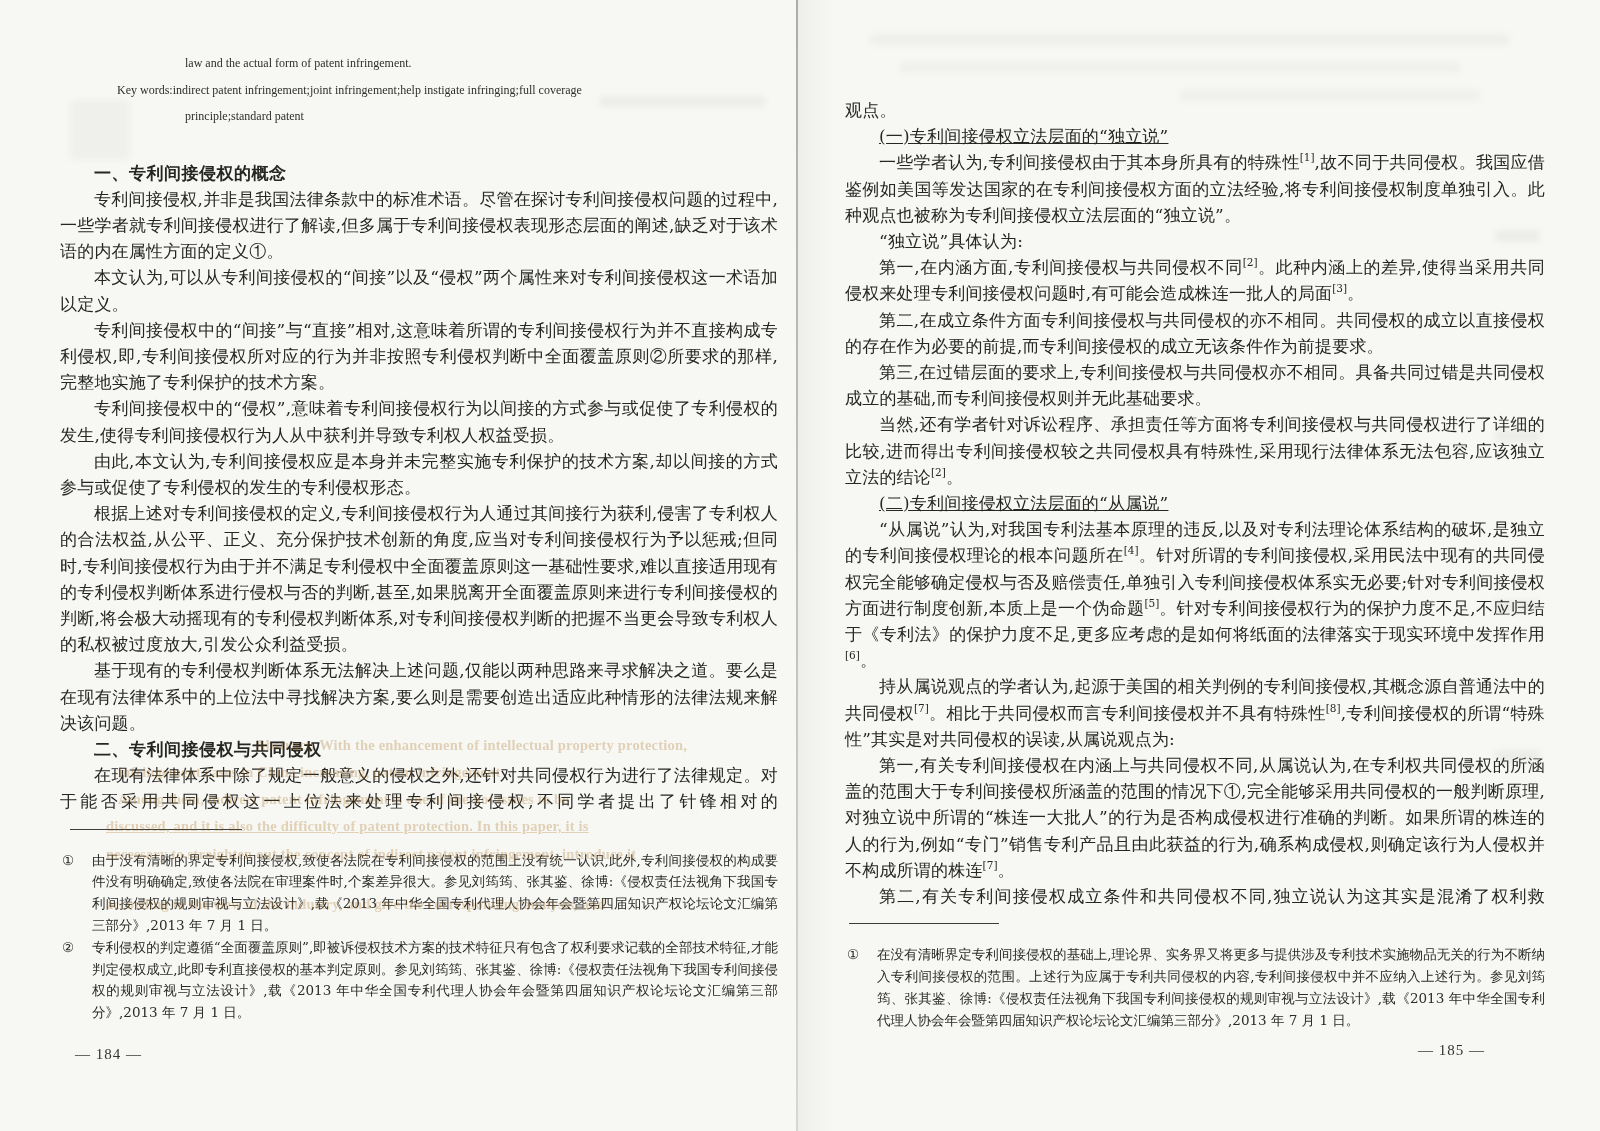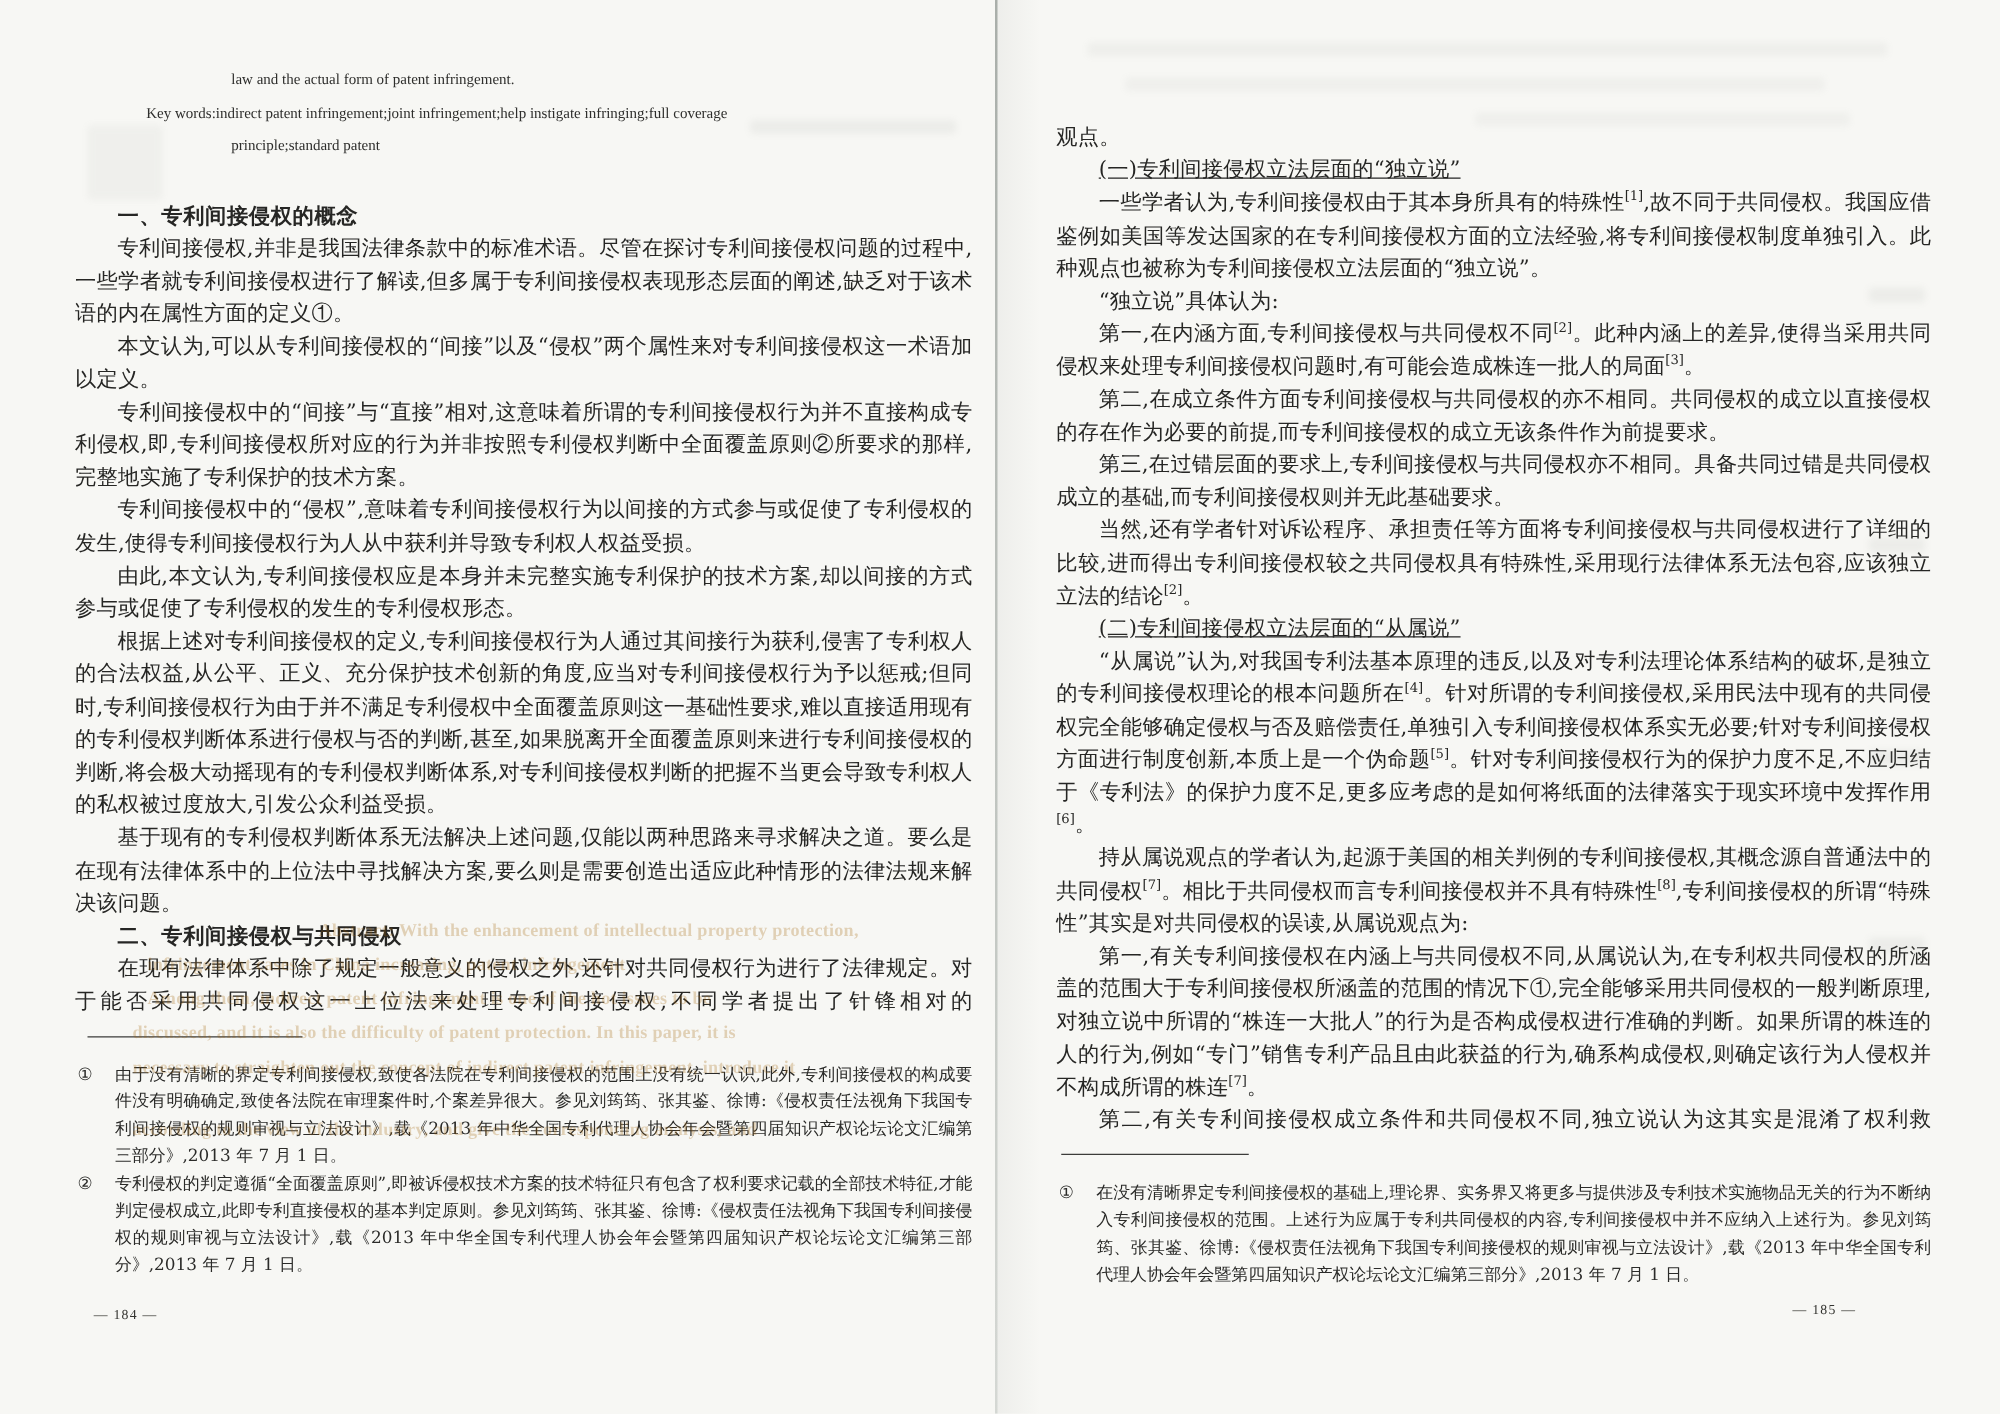--- a/index.html
+++ b/index.html
@@ -59,21 +59,21 @@
     width:172px;border:0;border-top:1.6px solid #3c3c3a;
     margin:14px 0 20px 10px;
   }
   .page-right .fn-rule{width:150px;margin-left:4px;}
   .fns{font-size:13.5px;line-height:21.8px;color:#2b2b29;}
   .fn{display:flex;align-items:flex-start;}
   .fn .mk{flex:0 0 30px;padding-left:2px;}
   .fn .tx{flex:1;text-align:justify;text-justify:inter-ideograph;}
 
   .pagenum{
-    position:absolute;font-size:11px;letter-spacing:1px;color:#33332f;
+    position:absolute;font-size:15px;letter-spacing:1px;color:#33332f;
     font-family:"Liberation Serif","DejaVu Serif",serif;
   }
   .pagenum.pl{left:15px;top:1046px;}
   .pagenum.pr{right:60px;top:1042px;}
 
   
   .ghost{
     position:absolute;
     font-family:"Liberation Serif","DejaVu Serif",serif;
     font-size:14.5px;font-weight:600;color:#a16207;opacity:.26;
@@ -153,21 +153,21 @@
         <span class="tx">在没有清晰界定专利间接侵权的基础上,理论界、实务界又将更多与提供涉及专利技术实施物品无关的行为不断纳入专利间接侵权的范围。上述行为应属于专利共同侵权的内容,专利间接侵权中并不应纳入上述行为。参见刘筠筠、张其鉴、徐博:《侵权责任法视角下我国专利间接侵权的规则审视与立法设计》,载《2013 年中华全国专利代理人协会年会暨第四届知识产权论坛论文汇编第三部分》,2013 年 7 月 1 日。</span>
       </div>
     </div>
 
     <div class="pagenum pr">— 185 —</div>
   </section>
 
   <div class="ghost" style="left:255px;top:737px;">Abstract: With the enhancement of intellectual property protection,</div>
   <div class="ghost" style="left:118px;top:764px;">infringement cases in China increasing, patent infringement</div>
   <div class="ghost" style="left:118px;top:791px;">Among them, indirect patent infringement is one of the hot issues to be</div>
-  <div class="ghost" style="left:106px;top:818px;">discussed, and it is also the difficulty of patent protection. In this paper, it is</div>
+  <div class="ghost" style="left:106px;top:818px;text-decoration:underline;">discussed, and it is also the difficulty of patent protection. In this paper, it is</div>
   <div class="ghost" style="left:106px;top:846px;">necessary to straighten out the concept of indirect patent infringement, introduce it</div>
   <div class="ghost" style="left:106px;top:896px;">according to the view of the industry, and give the corresponding analysis, and</div>
 
   <div class="smudge" style="left:600px;top:96px;width:165px;height:11px;opacity:.10;"></div>
   <div class="smudge" style="left:70px;top:100px;width:60px;height:60px;opacity:.07;"></div>
   <div class="smudge" style="left:870px;top:34px;width:640px;height:11px;opacity:.08;"></div>
   <div class="smudge" style="left:900px;top:62px;width:560px;height:11px;opacity:.07;"></div>
   <div class="smudge" style="left:1180px;top:90px;width:300px;height:11px;opacity:.07;"></div>
   <div class="smudge" style="left:1495px;top:230px;width:45px;height:12px;opacity:.10;"></div>
   <div class="smudge" style="left:1495px;top:430px;width:45px;height:12px;opacity:.10;"></div>

